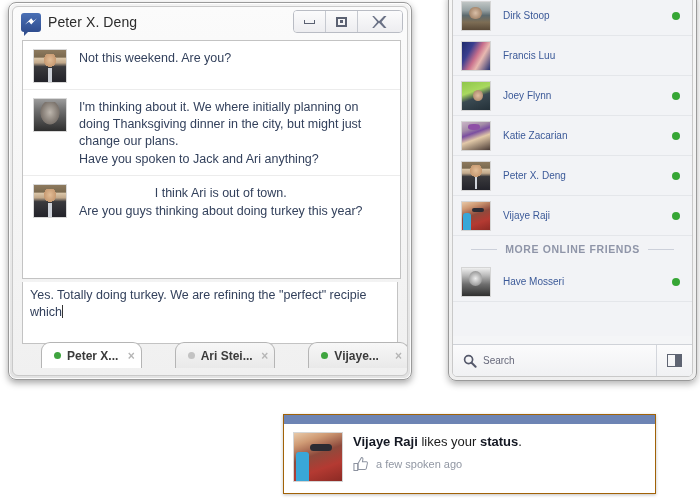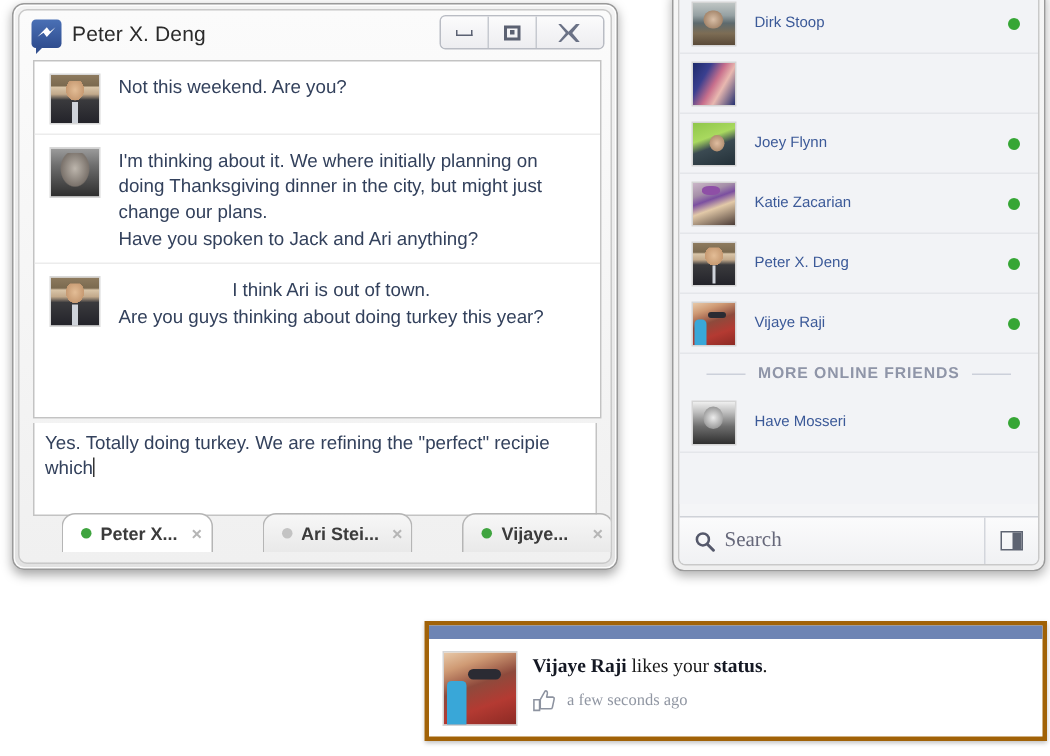--- a/index.html
+++ b/index.html
@@ -176,21 +176,21 @@
   .more-row .line { height: 1px; width: 26px; background: #ccd0da; }
   .more-row .mtext { font-size: 10.5px; letter-spacing: .6px; color: #8f95a8; font-weight: bold; }
   .searchbar {
     position: absolute; left: 0; right: 0; bottom: 0; height: 32px;
     display: flex; align-items: center;
     background: linear-gradient(180deg,#fbfbfc 0%,#f0f1f3 100%);
     border-top: 1px solid #cfd2d8;
   }
   .search-field { flex:1 1 auto; display:flex; align-items:center; padding-left: 10px; height: 100%; }
   .search-ico { margin-right: 6px; }
-  .search-ph { font-size: 14px; color: #66687a; font-family: Liberation Serif, serif; }
+  .search-ph { font-size: 10px; color: #66687a; }
   .panel-toggle {
     width: 36px; height: 100%; border-left: 1px solid #d3d6dc;
     display: flex; align-items: center; justify-content: center;
   }
   .pt-box { width: 15px; height: 13px; border: 1.5px solid #5e6472; display:flex; }
   .pt-box i { display:block; width: 6px; height: 100%; background: #5e6472; margin-left:auto; }
 
   
   .av-dirk{background:linear-gradient(180deg,#bfc5c4 0%,#95a0a2 30%,#5d6a6e 48%,#7d6d55 72%,#5a4a38 100%);position:relative;}
   .av-dirk:before{content:"";position:absolute;left:26%;top:18%;width:44%;height:46%;border-radius:50%;
@@ -207,25 +207,24 @@
   .av-vijaye{background:linear-gradient(160deg,#e8c9a8 0%,#cf9a74 20%,#8e4a3c 45%,#b43a32 70%,#8c2a24 100%);position:relative;}
   .av-vijaye:before{content:"";position:absolute;left:4%;bottom:0;width:28%;height:60%;background:#39a7d8;border-radius:3px 3px 0 0;}
   .av-vijaye:after{content:"";position:absolute;left:34%;top:22%;width:46%;height:16%;border-radius:5px;background:#2b2b33;}
   .av-adam{background:linear-gradient(180deg,#efefef 0%,#bdbdbd 25%,#6e6e6e 58%,#2f2f2f 100%);position:relative;}
   .av-adam:before{content:"";position:absolute;left:24%;top:14%;width:48%;height:52%;border-radius:50%;
     background:radial-gradient(circle,#ededed 0%,#8d8d8d 85%);}
 
   
   .toast {
     position: absolute; left: 283px; top: 414px;
-    width: 415px; height: 80px;
+    width: 373px; height: 80px;
     background: #ffffff;
-    border: 3px solid #a16207;
+    border: 1px solid #a16207;
     box-shadow: 0 1px 3px rgba(0,0,0,0.25);
-    font-family: Liberation Serif, serif;
   }
   .toast-head { height: 9px; background: #6d84b4; }
   .toast-body { display: flex; padding: 8px 9px; }
   .toast-av { width: 50px; height: 50px; flex: 0 0 auto; margin-right: 10px; border: 1px solid #d5d5d5; }
   .toast-text { padding-top: 2px; }
   .toast-line1 { font-size: 13px; color: #1a1a1a; }
   .toast-line1 b { color: #141823; }
   .toast-line2 { display: flex; align-items: center; margin-top: 7px; gap: 7px; }
   .toast-line2 .ts { font-size: 11px; color: #9197a3; }
   .thumb-ico { width: 16px; height: 16px; position: relative; }
@@ -315,20 +314,21 @@
       <div class="buddy-list">
 
         <div class="buddy">
           <span class="bav av-dirk"></span>
           <span class="bname">Dirk Stoop</span>
           <span class="bdot"></span>
         </div>
 
         <div class="buddy">
           <span class="bav av-francis"></span>
+          <span class="bname">Francis Luu</span>
           <span class="bdot off"></span>
         </div>
 
         <div class="buddy">
           <span class="bav av-joey"></span>
           <span class="bname">Joey Flynn</span>
           <span class="bdot"></span>
         </div>
 
         <div class="buddy">
@@ -385,19 +385,19 @@
     <div class="toast-head"></div>
     <div class="toast-body">
       <div class="toast-av av-vijaye"></div>
       <div class="toast-text">
         <div class="toast-line1"><b>Vijaye Raji</b><span> likes your </span><b>status</b><span>.</span></div>
         <div class="toast-line2">
           <svg class="thumb-ico" width="17" height="16" viewBox="0 0 17 16">
             <path d="M1 7.5 h4 v7.5 h-4 z" fill="#ffffff" stroke="#8d93a0" stroke-width="1.1"></path>
             <path d="M5.5 7.3 L9 1.2 q1.8-.2 1.5 2 l-.5 2.4 h4.3 q1.3.3 1 1.6 l-1.2 5.6 q-.2 1.1-1.5 1.1 H5.5 z" fill="#ffffff" stroke="#8d93a0" stroke-width="1.1" stroke-linejoin="round"></path>
           </svg>
-          <span class="ts">a few seconds ago</span>
+          <span class="ts">a few spoken ago</span>
         </div>
       </div>
     </div>
   </div>
 
 </div>
 
 </body></html>

